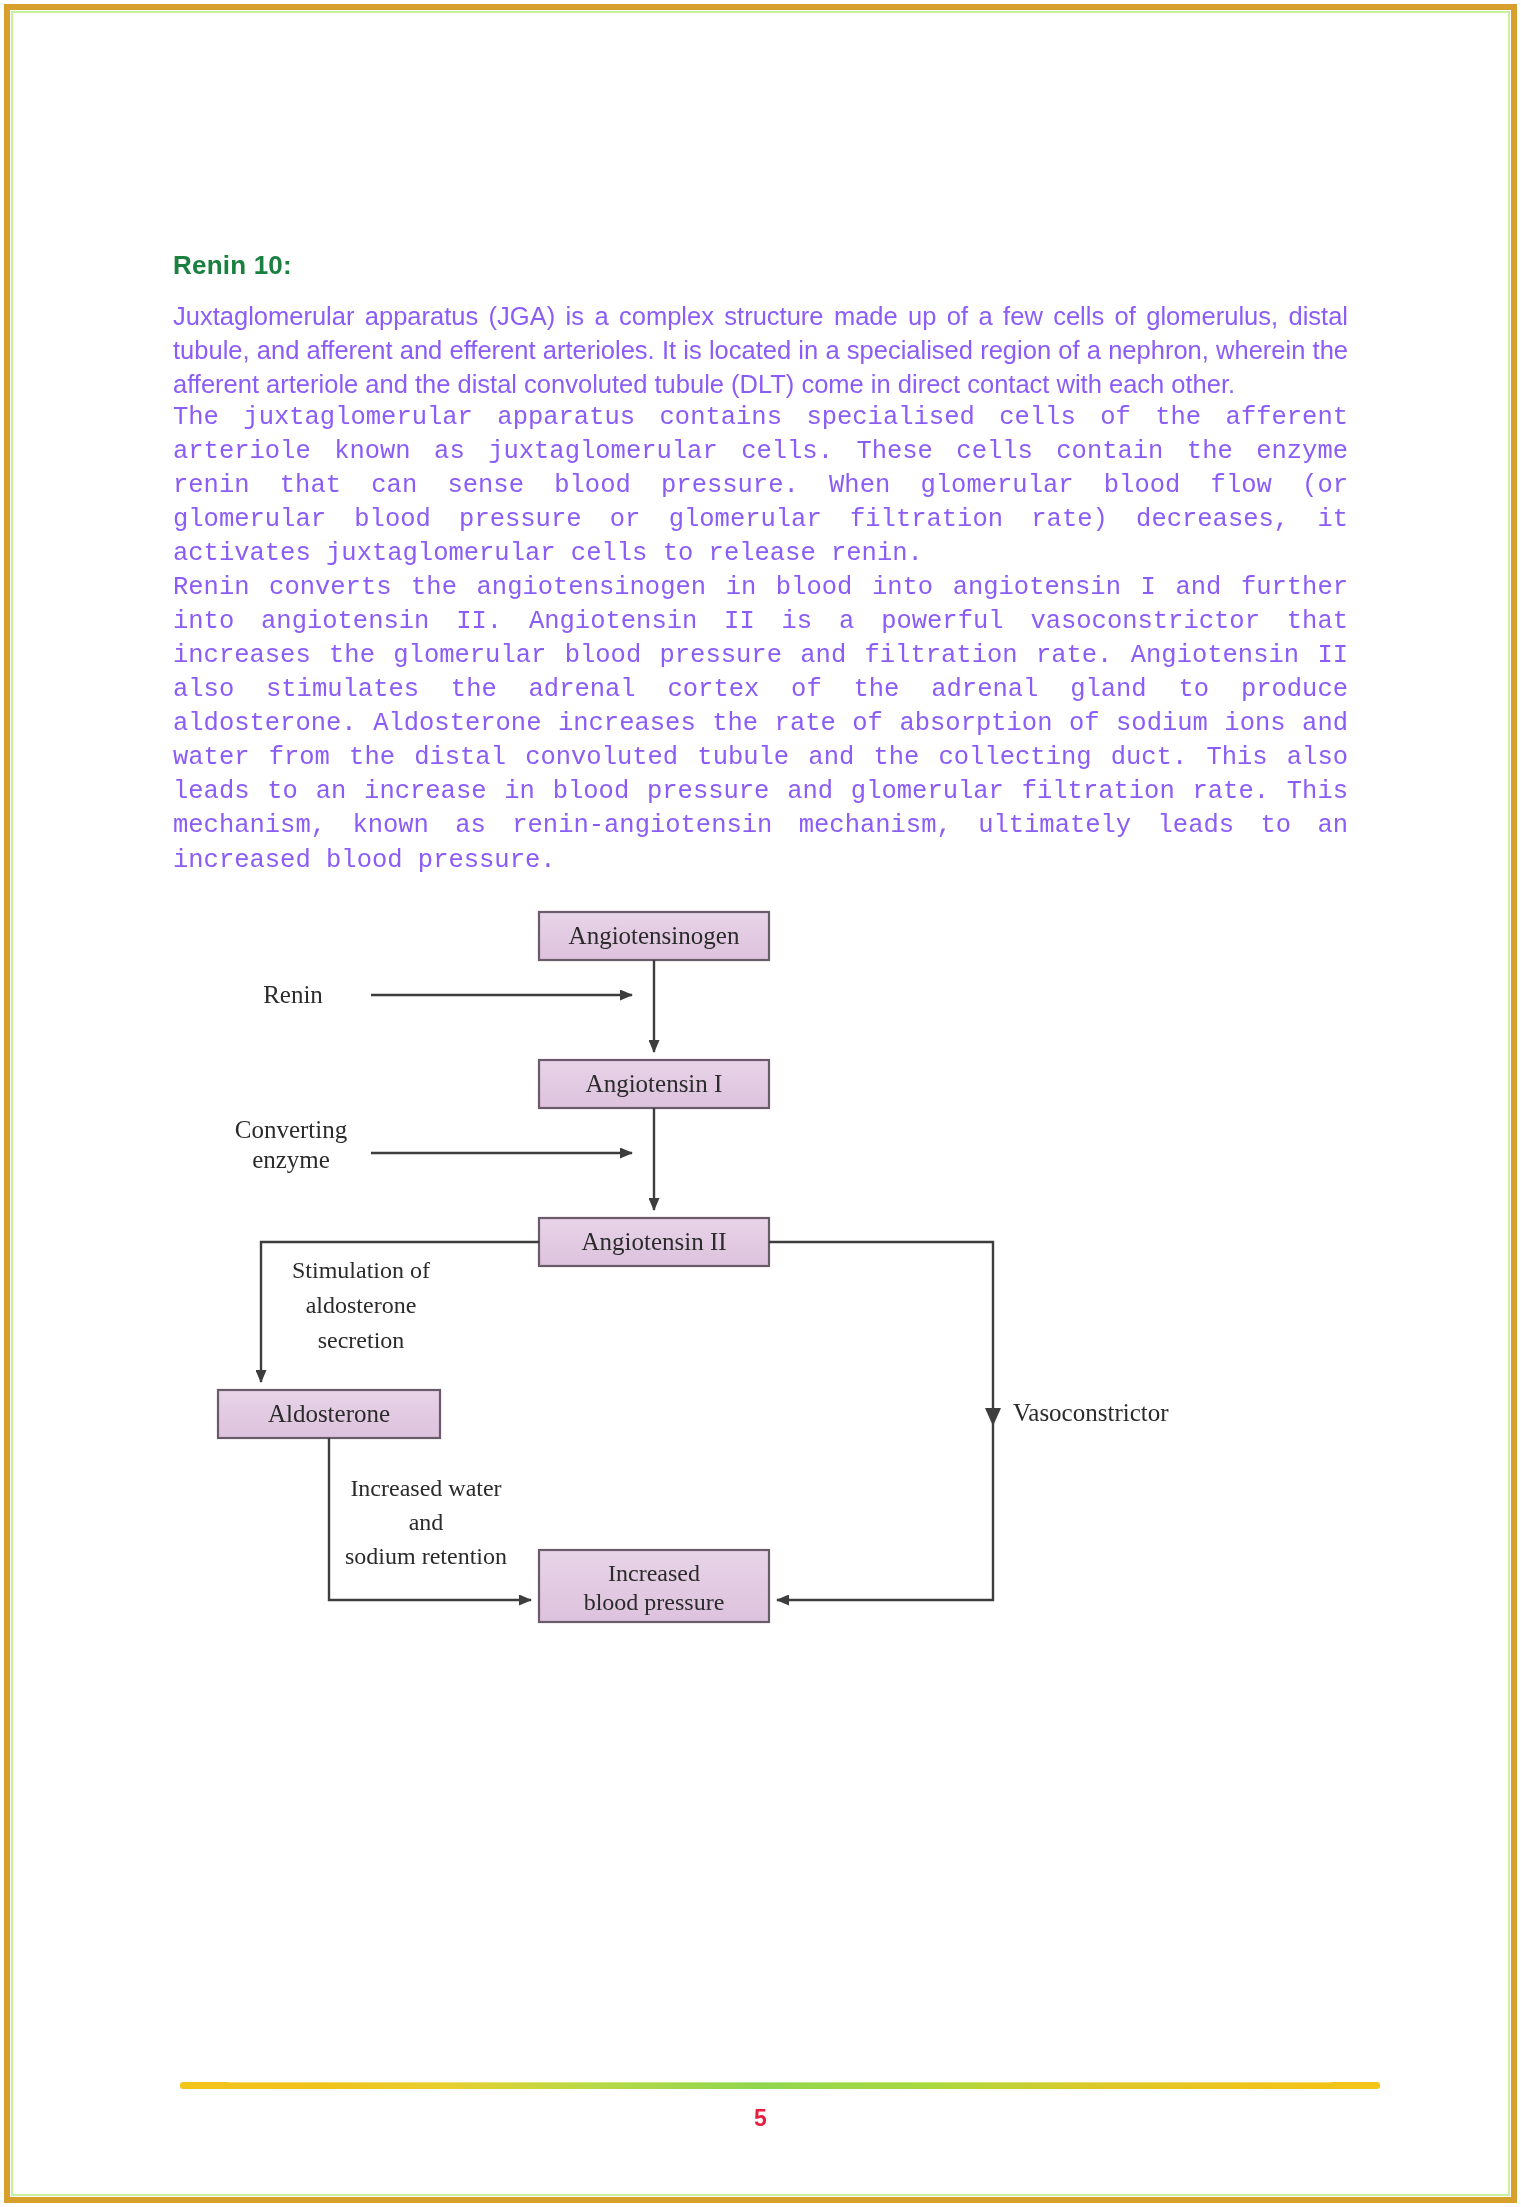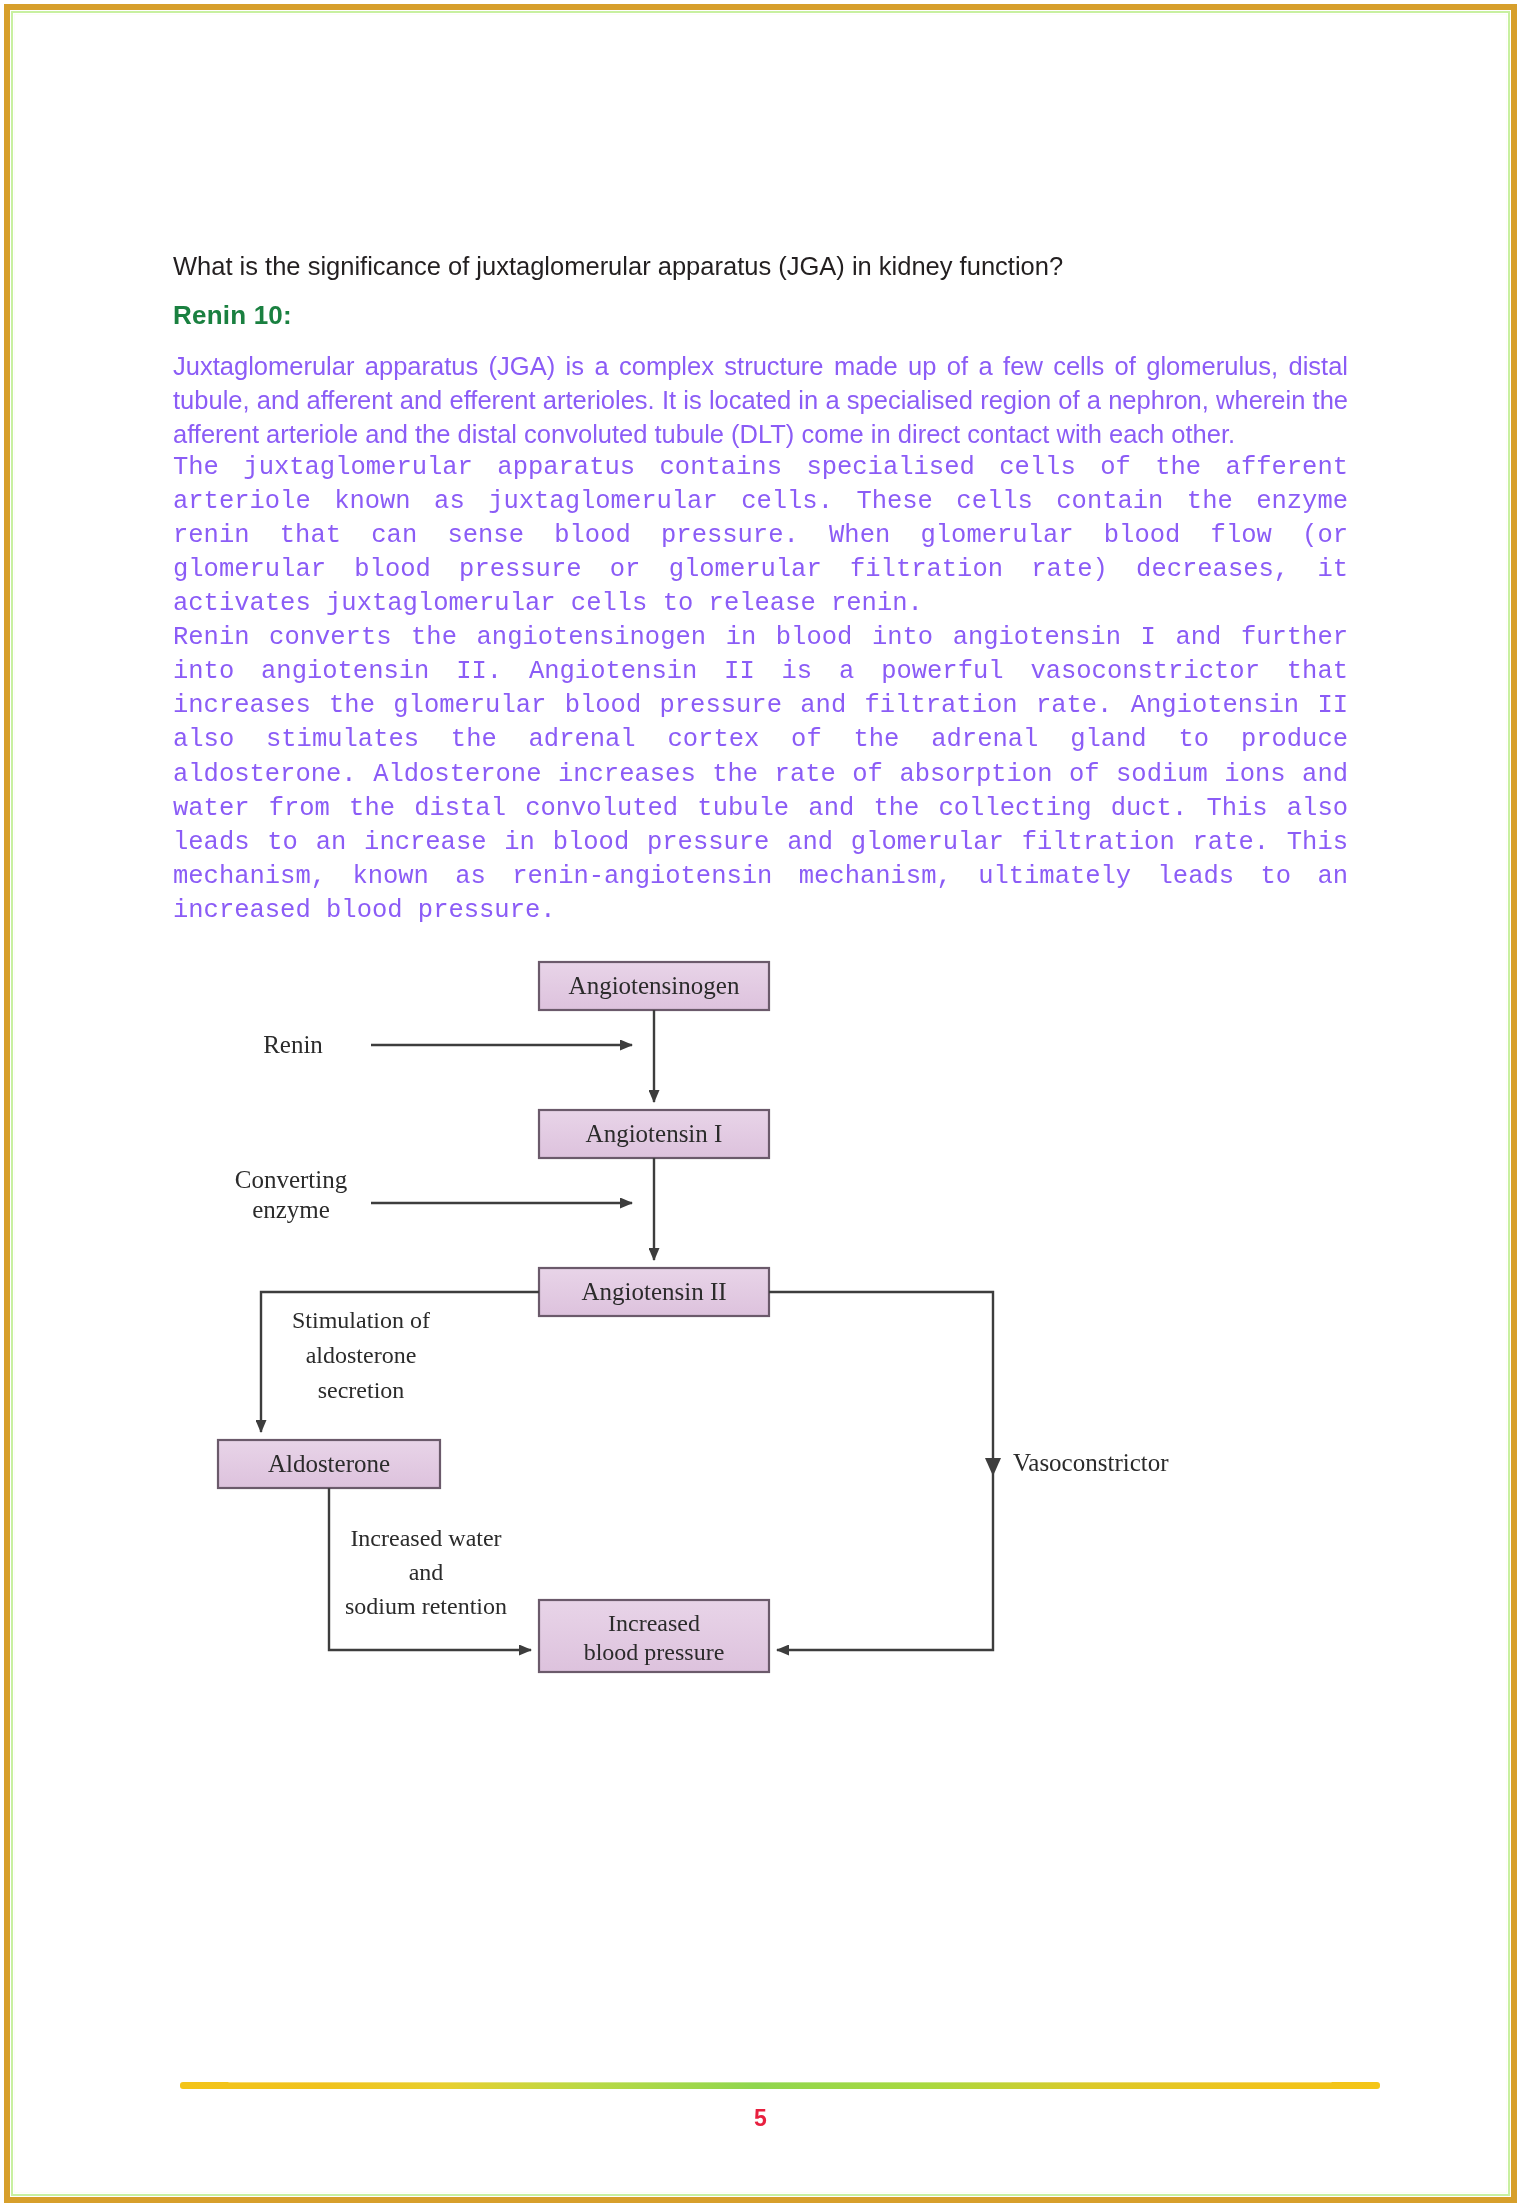--- a/index.html
+++ b/index.html
@@ -128,21 +128,20 @@
 
 <div class="page">
 
   <div class="frame-outer"></div>
   <div class="frame-inner"></div>
   <div class="frame-inner2"></div>
 
   <div class="content">
 
 
-    <div class="q-text">What is the significance of juxtaglomerular apparatus (JGA) in kidney function?</div>
 
     <div class="a-head">Renin 10:</div>
 
     <p class="para">Juxtaglomerular apparatus (JGA) is a complex structure made up of a few cells of glomerulus, distal tubule, and afferent and efferent arterioles. It is located in a specialised region of a nephron, wherein the afferent arteriole and the distal convoluted tubule (DLT) come in direct contact with each other.</p>
 
     <p class="para">The juxtaglomerular apparatus contains specialised cells of the afferent arteriole known as juxtaglomerular cells. These cells contain the enzyme renin that can sense blood pressure. When glomerular blood flow (or glomerular blood pressure or glomerular filtration rate) decreases, it activates juxtaglomerular cells to release renin.</p>
 
     <p class="para">Renin converts the angiotensinogen in blood into angiotensin I and further into angiotensin II. Angiotensin II is a powerful vasoconstrictor that increases the glomerular blood pressure and filtration rate. Angiotensin II also stimulates the adrenal cortex of the adrenal gland to produce aldosterone. Aldosterone increases the rate of absorption of sodium ions and water from the distal convoluted tubule and the collecting duct. This also leads to an increase in blood pressure and glomerular filtration rate. This mechanism, known as renin-angiotensin mechanism, ultimately leads to an increased blood pressure.</p>
 
     <div class="figure-wrap">

